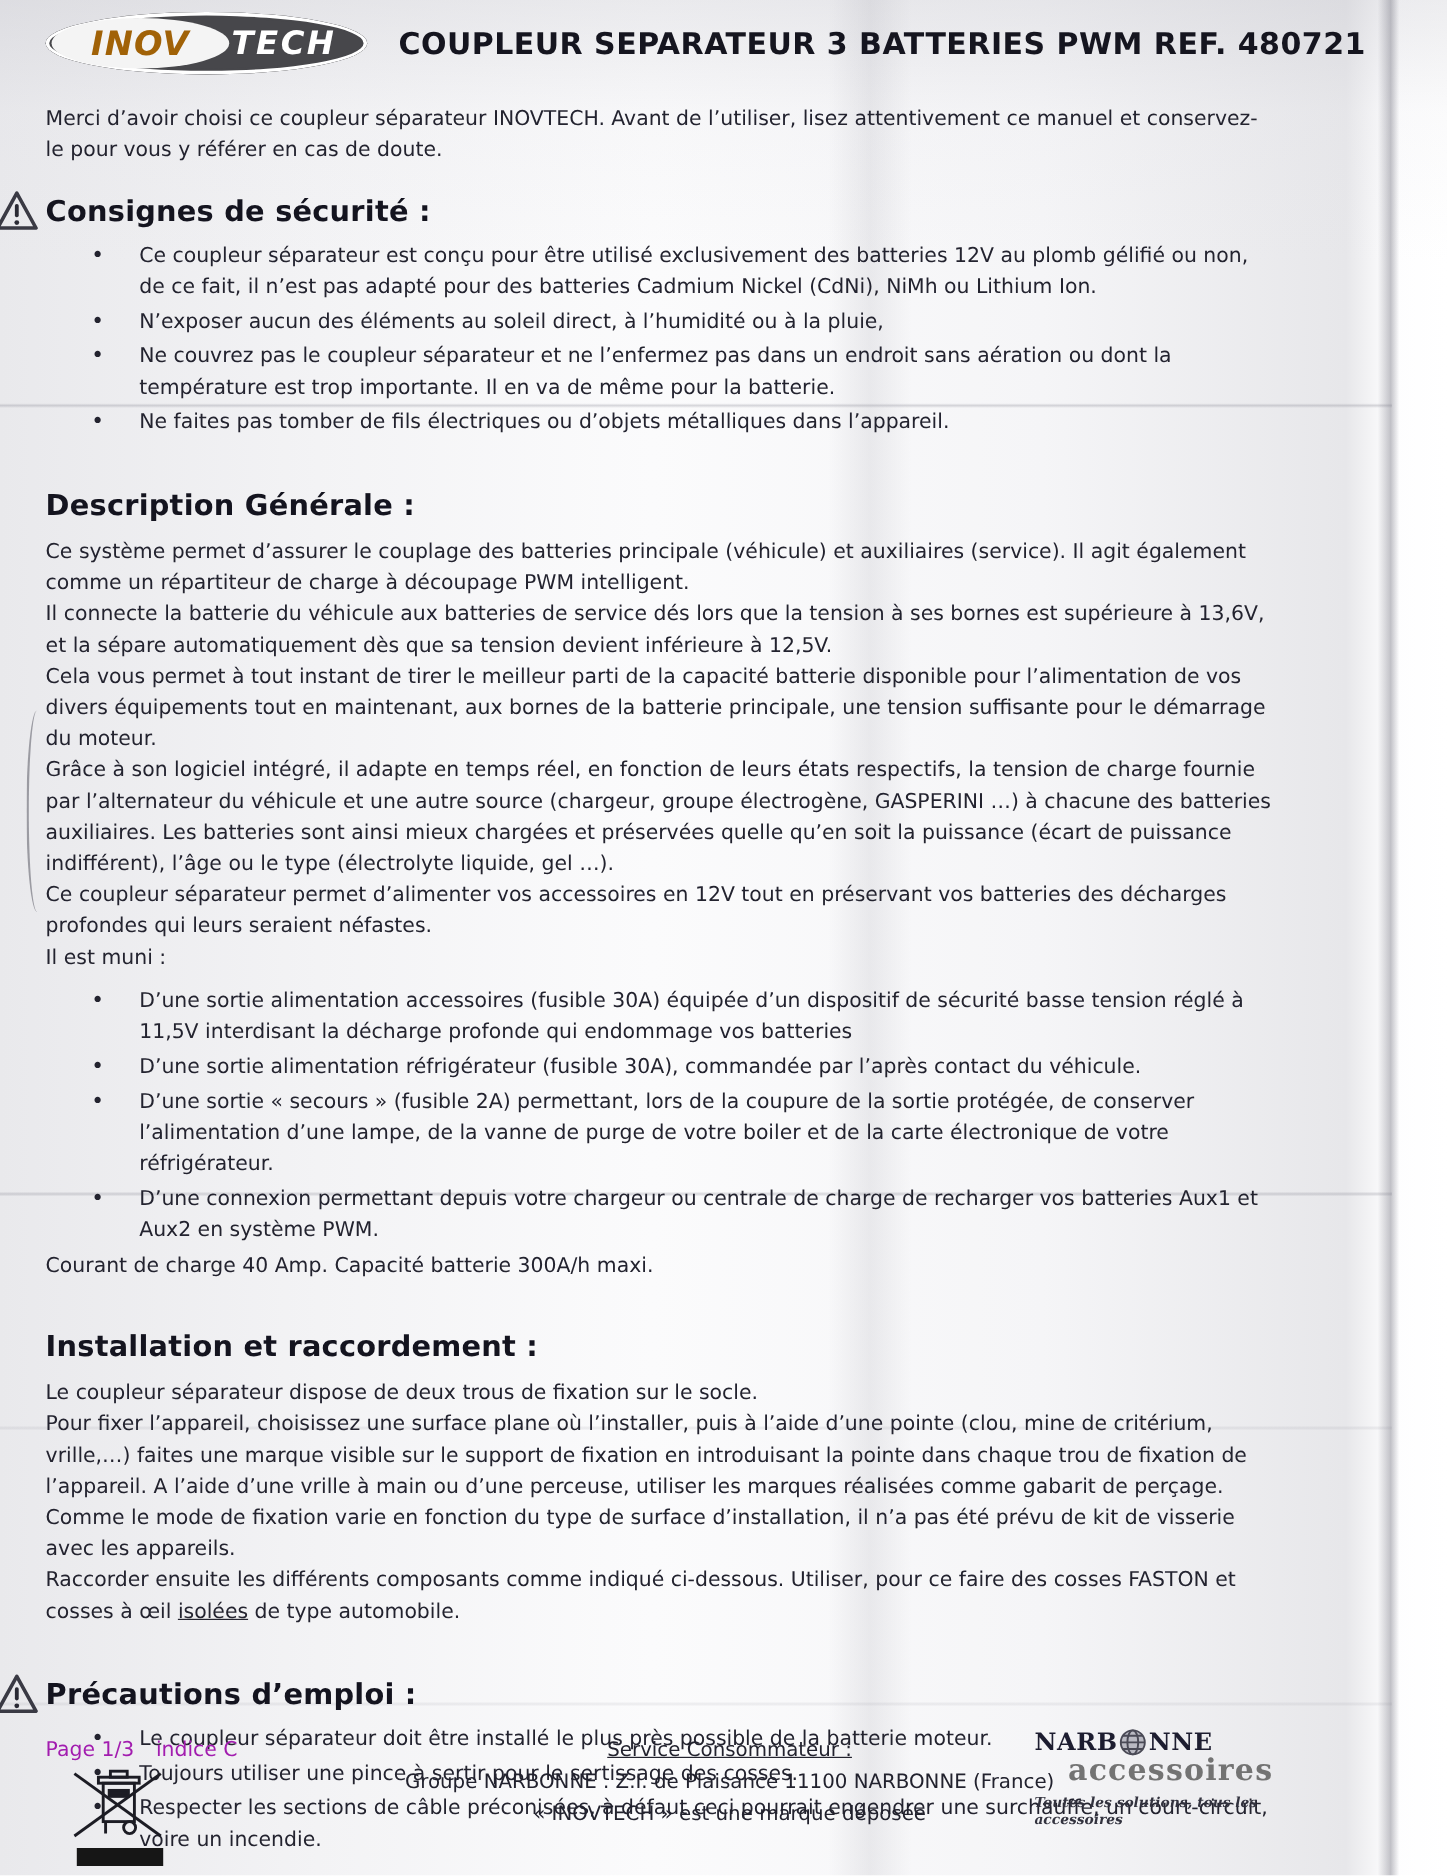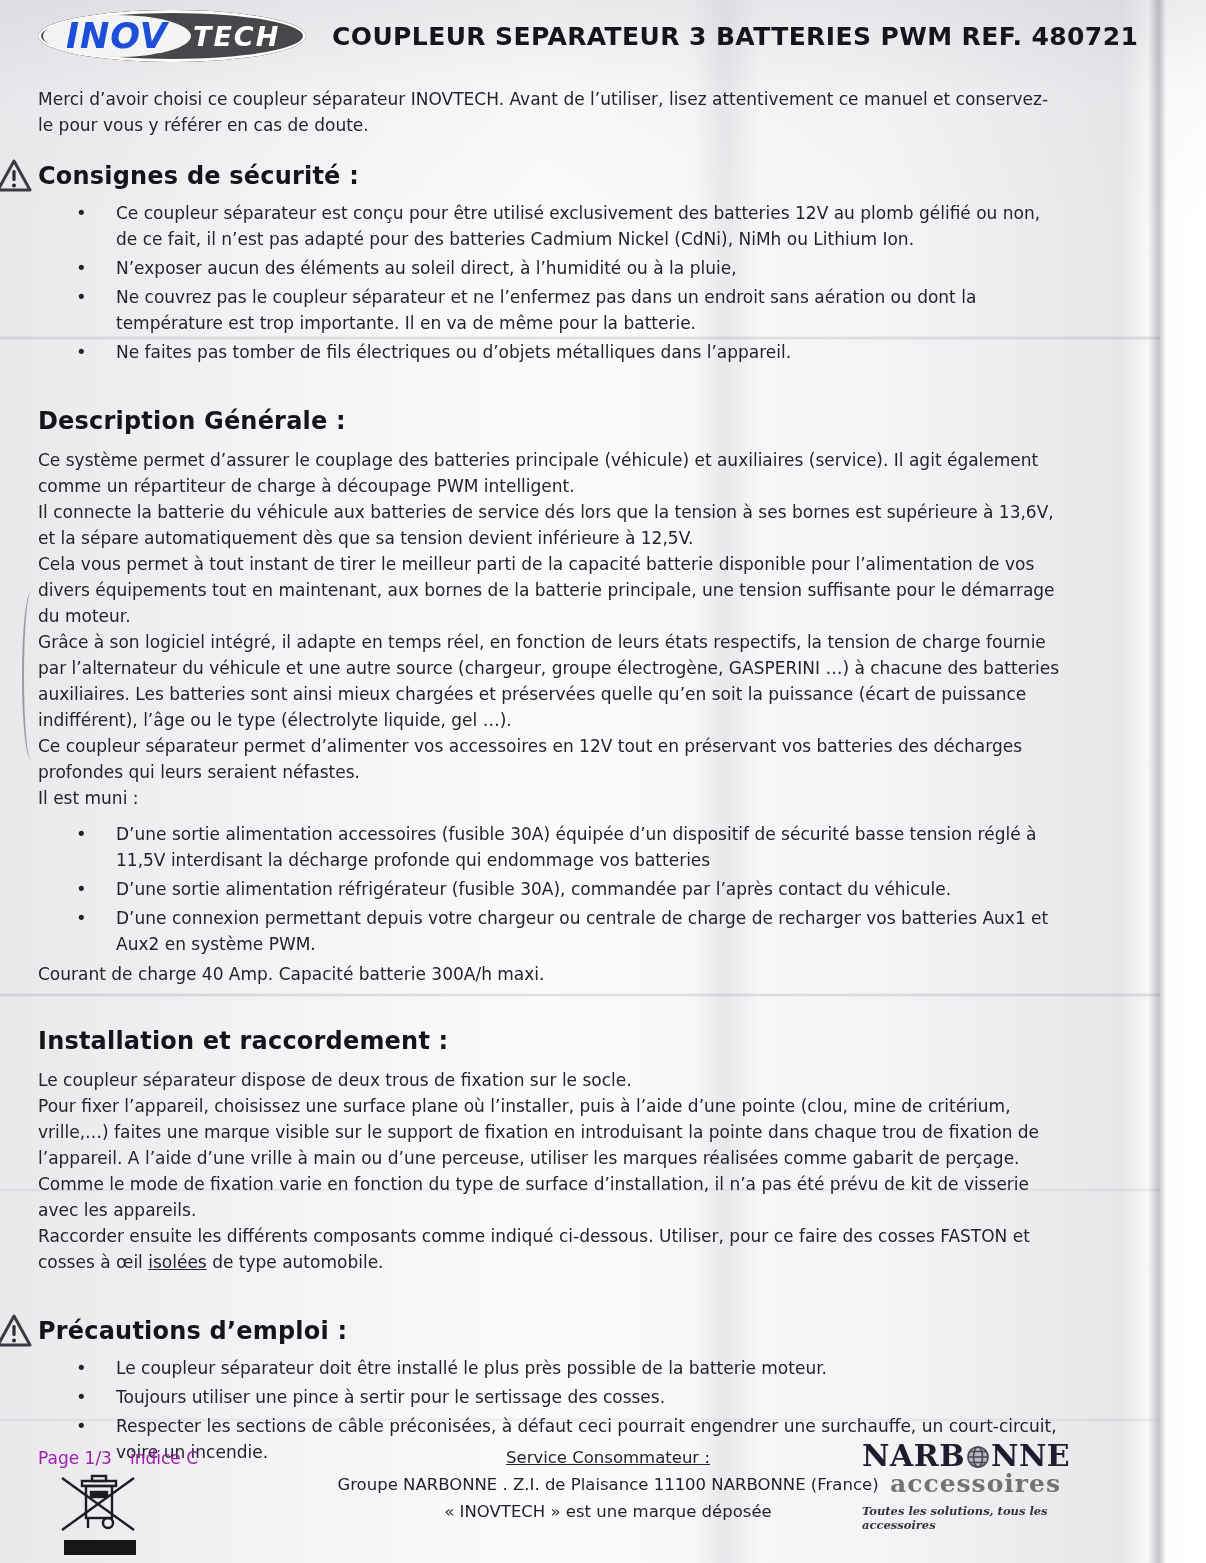--- a/index.html
+++ b/index.html
@@ -34,21 +34,21 @@
   p{margin:0;}
   
   .header{display:flex;align-items:center;gap:26px;padding-top:10px;}
   .logo-oval{
     flex:0 0 auto;width:268px;height:52px;background:#47474b;border-radius:50%;
     display:flex;align-items:center;box-shadow:inset 0 0 0 3px #fff, inset 0 0 0 5px #47474b;
   }
   .logo-inov{
     background:#f4f4f4;border-radius:50%;width:148px;height:42px;margin-left:5px;
     display:flex;align-items:center;justify-content:center;
-    font-weight:bold;font-style:italic;color:#1d4ed8;font-size:35px;letter-spacing:1px;
+    font-weight:bold;font-style:italic;color:#a16207;font-size:28px;letter-spacing:1px;
   }
   .logo-tech{
     color:#ffffff;font-weight:bold;font-style:italic;font-size:27px;margin-left:2px;letter-spacing:2px;
   }
   .doc-title{
     font-size:25px;font-weight:bold;letter-spacing:.4px;color:#15151f;white-space:nowrap;
   }
   .intro{margin-top:24px;}
   
   .section-heading{
@@ -70,21 +70,21 @@
   .footer-left .sep{display:inline-block;width:18px;}
   .weee{position:absolute;left:58px;top:1472px;}
   .black-bar{position:absolute;left:64px;top:1540px;width:72px;height:15px;background:#161616;}
   .footer-center{
     position:absolute;left:283px;top:1444px;width:650px;text-align:center;
     font-size:16.5px;line-height:27px;color:#22222e;
   }
   .footer-center .svc{text-decoration:underline;}
   .site-link{color:#22224e;text-decoration:underline;}
   .footer-logo{position:absolute;left:862px;top:1438px;width:250px;font-family:"DejaVu Serif", serif;color:#1d1d30;}
-  .narbonne-line{font-size:30px;font-weight:bold;letter-spacing:.5px;display:flex;align-items:center;}
+  .narbonne-line{font-size:20px;font-weight:bold;letter-spacing:.5px;display:flex;align-items:center;}
   .accessoires-line{font-size:25px;color:#737373;letter-spacing:1px;margin-top:-4px;margin-left:28px;font-weight:bold;}
   .tagline-line{font-size:11.5px;font-style:italic;font-weight:bold;color:#33333f;margin-top:6px;}
   svg{display:block;}
 </style>
 </head>
 <body>
 
 <div class="paper"></div>
 <div class="crease-h" style="top:336px"></div>
 <div class="crease-h" style="top:993px"></div>
@@ -128,20 +128,21 @@
     <p>Ce système permet d’assurer le couplage des batteries principale (véhicule) et auxiliaires (service). Il agit également comme un répartiteur de charge à découpage PWM intelligent.</p>
     <p>Il connecte la batterie du véhicule aux batteries de service dés lors que la tension à ses bornes est supérieure à 13,6V, et la sépare automatiquement dès que sa tension devient inférieure à 12,5V.</p>
     <p>Cela vous permet à tout instant de tirer le meilleur parti de la capacité batterie disponible pour l’alimentation de vos divers équipements tout en maintenant, aux bornes de la batterie principale, une tension suffisante pour le démarrage du moteur.</p>
     <p>Grâce à son logiciel intégré, il adapte en temps réel, en fonction de leurs états respectifs, la tension de charge fournie par l’alternateur du véhicule et une autre source (chargeur, groupe électrogène, GASPERINI …) à chacune des batteries auxiliaires. Les batteries sont ainsi mieux chargées et préservées quelle qu’en soit la puissance (écart de puissance indifférent), l’âge ou le type (électrolyte liquide, gel …).</p>
     <p>Ce coupleur séparateur permet d’alimenter vos accessoires en 12V tout en préservant vos batteries des décharges profondes qui leurs seraient néfastes.</p>
     <p>Il est muni :</p>
   </div>
   <ul class="body-text">
     <li>D’une sortie alimentation accessoires (fusible 30A) équipée d’un dispositif de sécurité basse tension réglé à 11,5V interdisant la décharge profonde qui endommage vos batteries</li>
     <li>D’une sortie alimentation réfrigérateur (fusible 30A), commandée par l’après contact du véhicule.</li>
+    <li>D’une sortie « secours » (fusible 2A) permettant, lors de la coupure de la sortie protégée, de conserver l’alimentation d’une lampe, de la vanne de purge de votre boiler et de la carte électronique de votre réfrigérateur.</li>
     <li>D’une connexion permettant depuis votre chargeur ou centrale de charge de recharger vos batteries Aux1 et Aux2 en système PWM.</li>
   </ul>
   <p class="note-line body-text">Courant de charge 40 Amp. Capacité batterie 300A/h maxi.</p>
 
   <h2 class="section-heading h-installation">Installation et raccordement :</h2>
   <div class="desc-paras body-text">
     <p>Le coupleur séparateur dispose de deux trous de fixation sur le socle.</p>
     <p>Pour fixer l’appareil, choisissez une surface plane où l’installer, puis à l’aide d’une pointe (clou, mine de critérium, vrille,…) faites une marque visible sur le support de fixation en introduisant la pointe dans chaque trou de fixation de l’appareil. A l’aide d’une vrille à main ou d’une perceuse, utiliser les marques réalisées comme gabarit de perçage.</p>
     <p>Comme le mode de fixation varie en fonction du type de surface d’installation, il n’a pas été prévu de kit de visserie avec les appareils.</p>
     <p><span>Raccorder ensuite les différents composants comme indiqué ci-dessous. Utiliser, pour ce faire des cosses FASTON et cosses à œil </span><span class="u">isolées</span><span> de type automobile.</span></p>

